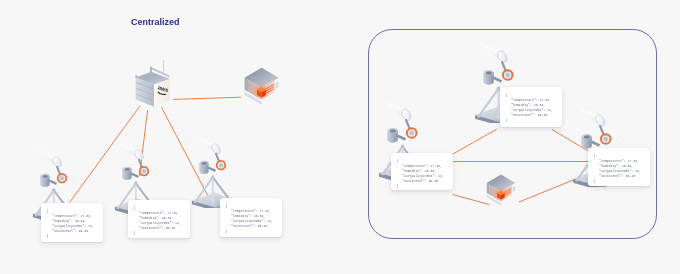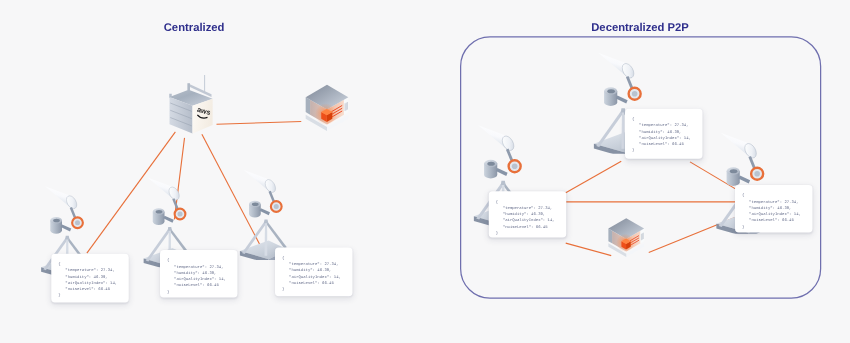--- a/index.html
+++ b/index.html
@@ -154,21 +154,20 @@
       </g>
       <g transform="translate(162.6,90.6) rotate(16)">
         <text x="0" y="0" font-family="'Liberation Sans',sans-serif" font-size="5.7" font-weight="bold" fill="#1b1b1d" text-anchor="middle">aws</text>
         <path d="M-4.2 2.5 Q0 5.3 4.2 2.3" stroke="#17171a" stroke-width="1" fill="none"></path>
       </g>
     </symbol>
    </defs>
   </svg>
 
   <div class="title" id="title-left">Centralized</div>
-  <div class="title" id="title-right">Decentralized P2P</div>
   <div class="panel" id="right-panel"></div>
 
   <svg class="links" width="680" height="274">
     <g stroke="#e8703a" stroke-width="0.9" fill="none">
       <path d="M173.2 99.4 L241 97.2"></path>
       <path d="M140.3 105.5 L69.5 202.5"></path>
       <path d="M147.6 110.3 L139.5 175.5"></path>
       <path d="M161.5 107.4 L208 196"></path>
       <path d="M452.6 154.2 L497 129"></path>
       <path d="M452.6 161.5 L588 161.5"></path>

